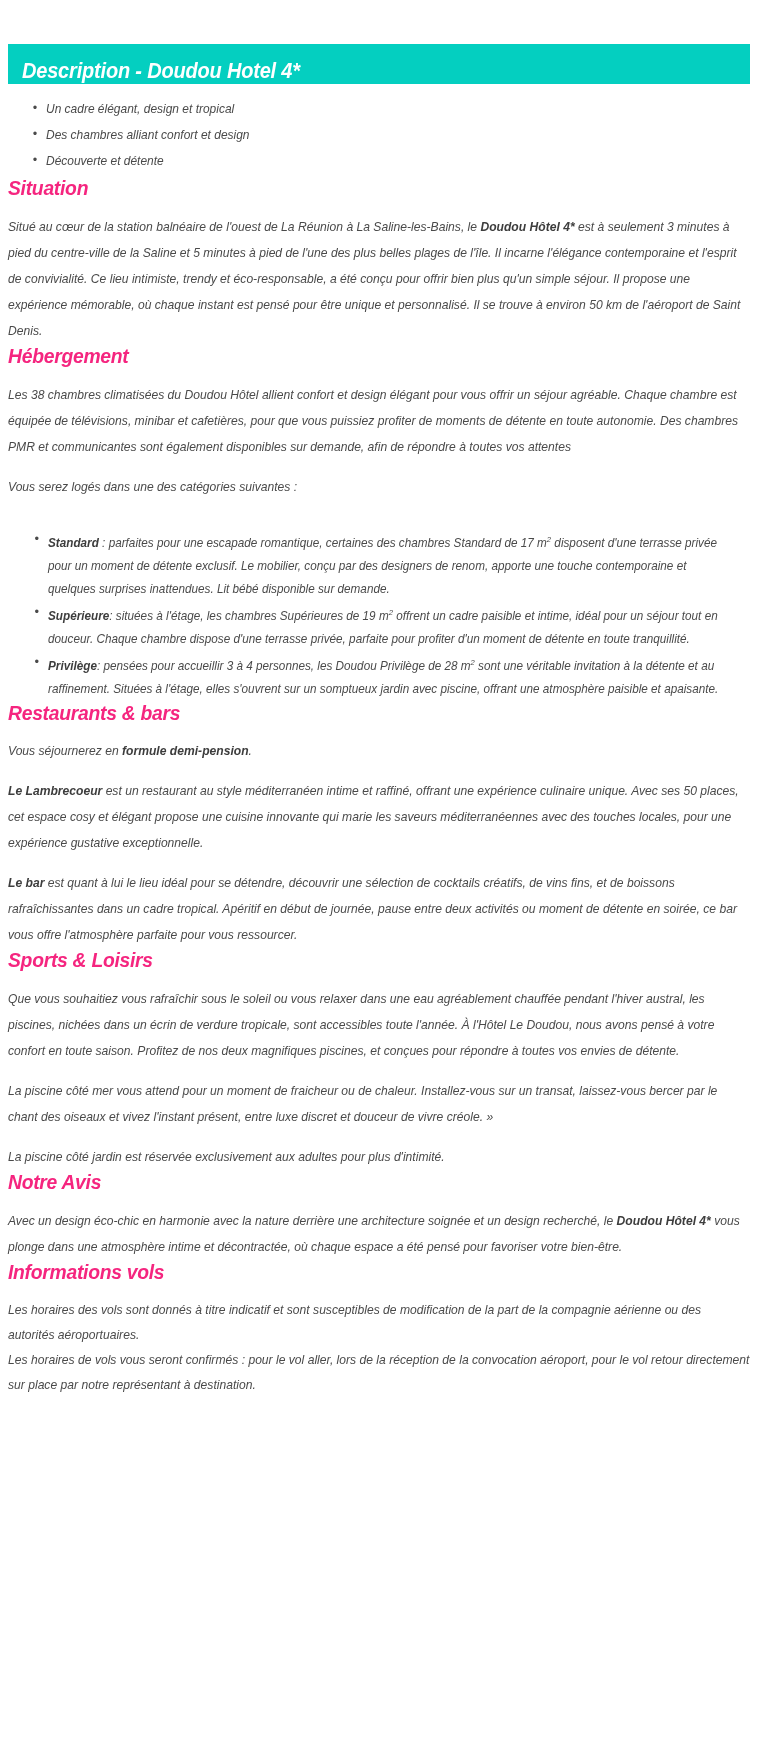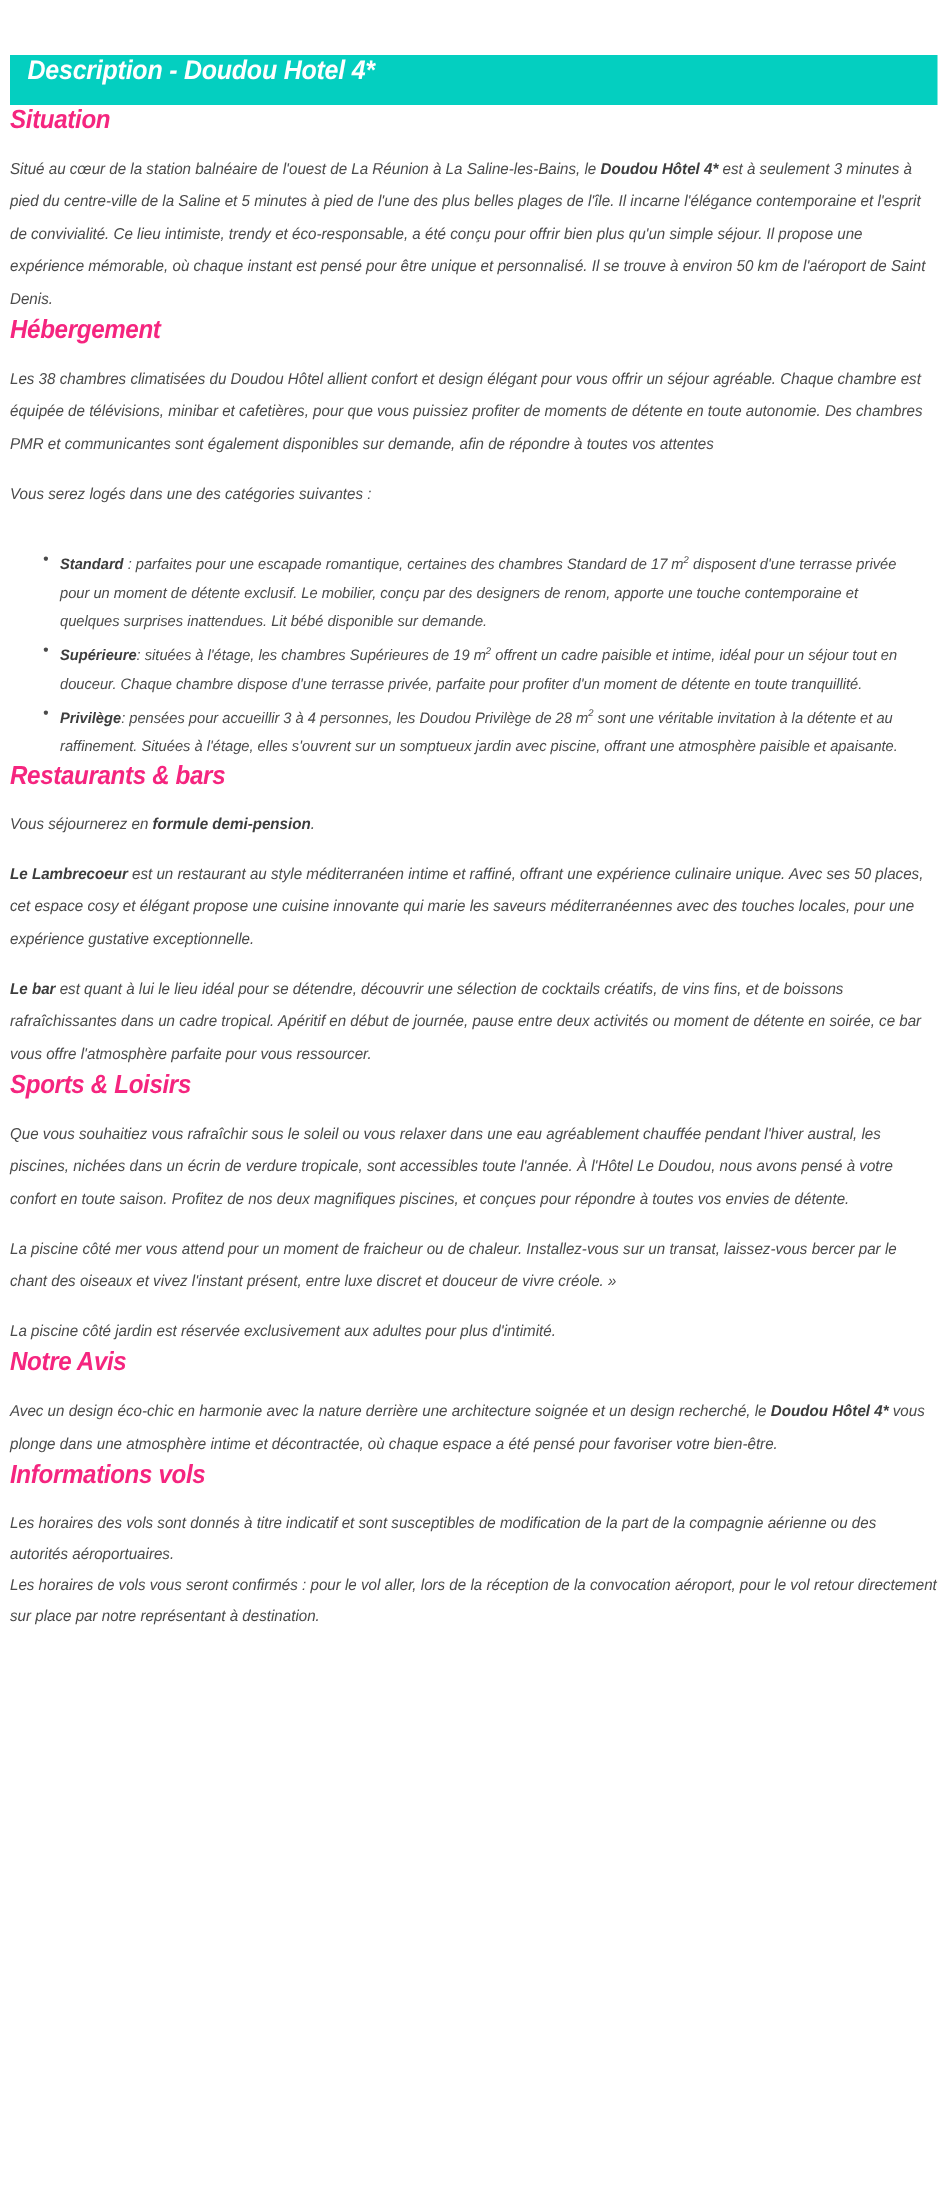--- a/index.html
+++ b/index.html
@@ -20,21 +20,21 @@
     background: #ffffff;
     position: relative;
   }
 
   
   .banner {
     margin: 44px 8px 0 8px;
     background: #04cfc0;
     height: 40px;
     display: flex;
-    align-items: flex-start;
+    align-items: flex-end;
     padding: 0 0 0 14px;
   }
   .banner-title {
     color: #ffffff;
     font-size: 21.5px;
     font-style: italic;
     font-weight: bold;
     letter-spacing: -0.2px;
     transform: scaleX(0.93);
     transform-origin: left center;
@@ -133,20 +133,25 @@
 <body>
 
 <div class="page">
 
   <div class="banner">
     <span class="banner-title">Description - Doudou Hotel 4*</span>
   </div>
 
   <div class="content">
 
+    <ul class="bullets">
+      <li>Un cadre élégant, design et tropical</li>
+      <li>Des chambres alliant confort et design</li>
+      <li>Découverte et détente</li>
+    </ul>
 
     <h2 class="section sec-situation">Situation</h2>
     <p class="body"><span>Situé au cœur de la station balnéaire de l'ouest de La Réunion à La Saline-les-Bains, le </span><b>Doudou Hôtel 4*</b><span> est à seulement 3 minutes à pied du centre-ville de la Saline et 5 minutes à pied de l'une des plus belles plages de l'île. Il incarne l'élégance contemporaine et l'esprit de convivialité. Ce lieu intimiste, trendy et éco-responsable, a été conçu pour offrir bien plus qu'un simple séjour. Il propose une expérience mémorable, où chaque instant est pensé pour être unique et personnalisé. Il se trouve à environ 50 km de l'aéroport de Saint Denis.</span></p>
 
     <h2 class="section sec-hebergement">Hébergement</h2>
     <p class="body">Les 38 chambres climatisées du Doudou Hôtel allient confort et design élégant pour vous offrir un séjour agréable. Chaque chambre est équipée de télévisions, minibar et cafetières, pour que vous puissiez profiter de moments de détente en toute autonomie. Des chambres PMR et communicantes sont également disponibles sur demande, afin de répondre à toutes vos attentes</p>
     <p class="body">Vous serez logés dans une des catégories suivantes :</p>
 
     <ul class="rooms">
       <li><b>Standard</b><span> : </span><span>parfaites pour une escapade romantique, certaines des chambres Standard de 17 m</span><sup>2</sup><span> disposent d'une terrasse privée pour un moment de détente exclusif. Le mobilier, conçu par des designers de renom, apporte une touche contemporaine et quelques surprises inattendues. Lit bébé disponible sur demande.</span></li>

